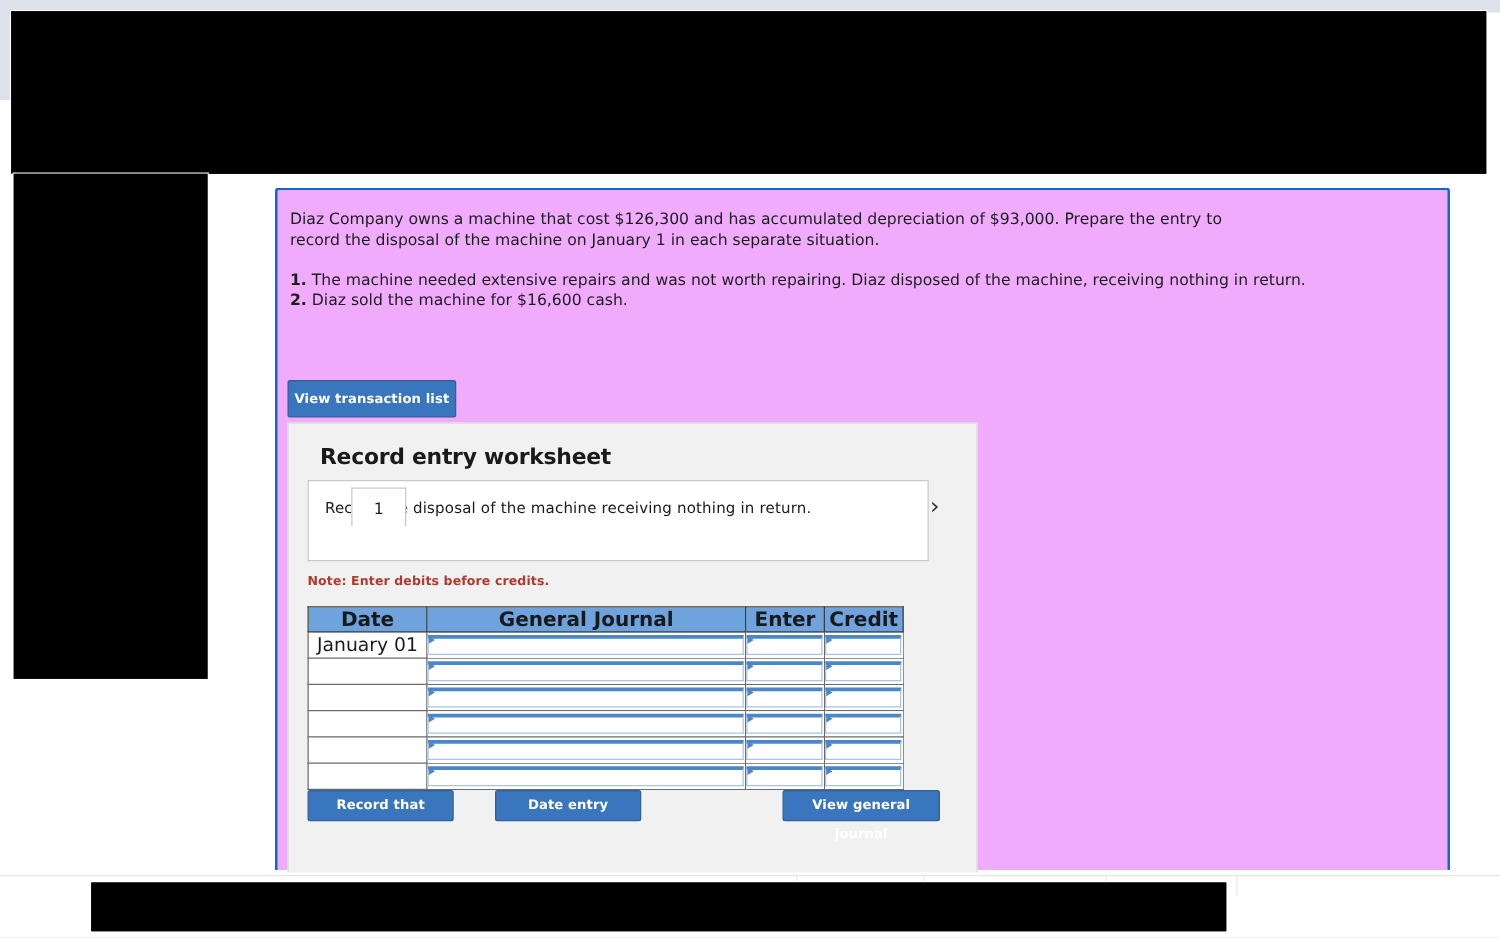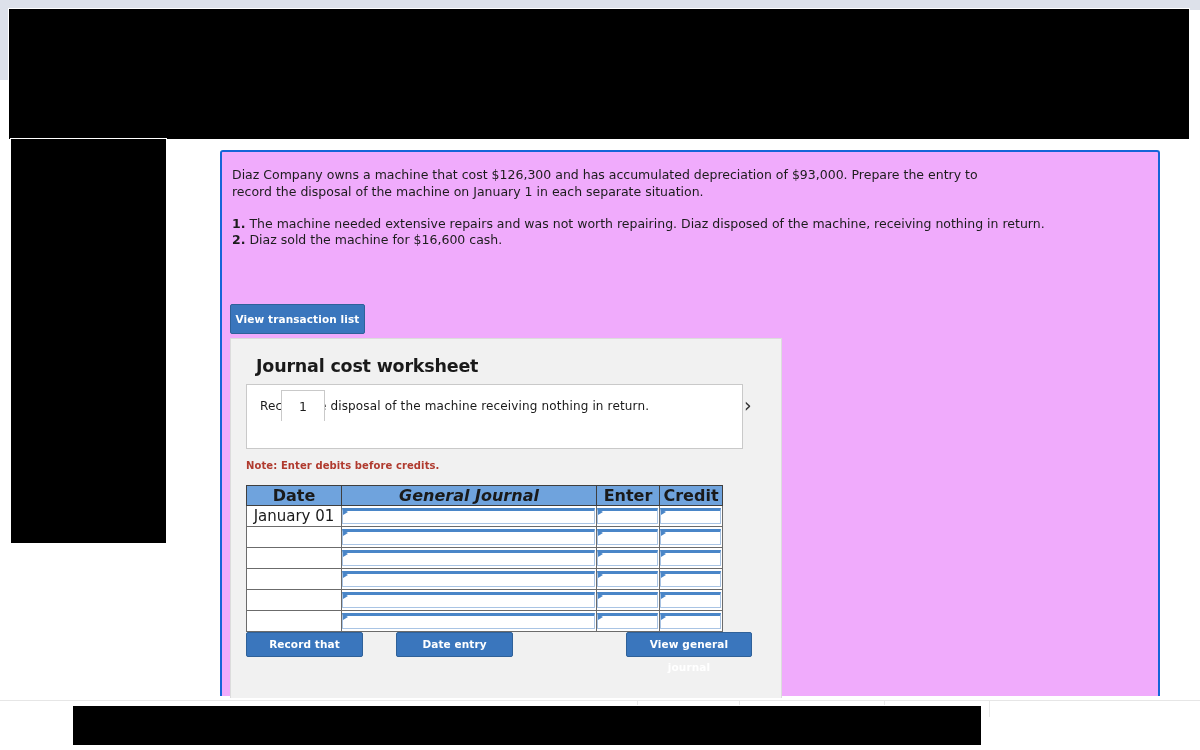--- a/index.html
+++ b/index.html
@@ -220,21 +220,21 @@
     height: 17px;
     padding: 0;
   }
   #journal-table td {
     border: 1px solid #6b6b6b;
     padding: 0;
     height: 18px;
     background: #ffffff;
   }
   .col-date    { width: 94px; }
-  .col-journal { width: 254px; font-style: italic; }
+  .col-journal { width: 254px; }
   .col-debit   { width: 62px; }
   .col-credit  { width: 62px; }
 
   .date-cell {
     text-align: center;
     font-size: 15px;
     color: #1a1a1a;
     vertical-align: middle;
   }
   .input-cell {
@@ -301,21 +301,21 @@
         <span class="num">2.</span>
         <span>Diaz sold the machine for $16,600 cash.</span>
       </div>
     </div>
   </div>
 
   <div class="btn" id="view-transaction-list-button">View transaction list</div>
 
   <div id="worksheet-card">
 
-    <h2 class="worksheet-title">Journal cost worksheet</h2>
+    <h2 class="worksheet-title">Record entry worksheet</h2>
 
     <div class="tab-row">
       <span class="chev" id="tab-prev-chevron">‹</span>
 
       <div class="tabs">
         <span class="tab active">1</span>
         <span class="tab">2</span>
         <span class="tab">3</span>
         <span class="tab">4</span>
       </div>

